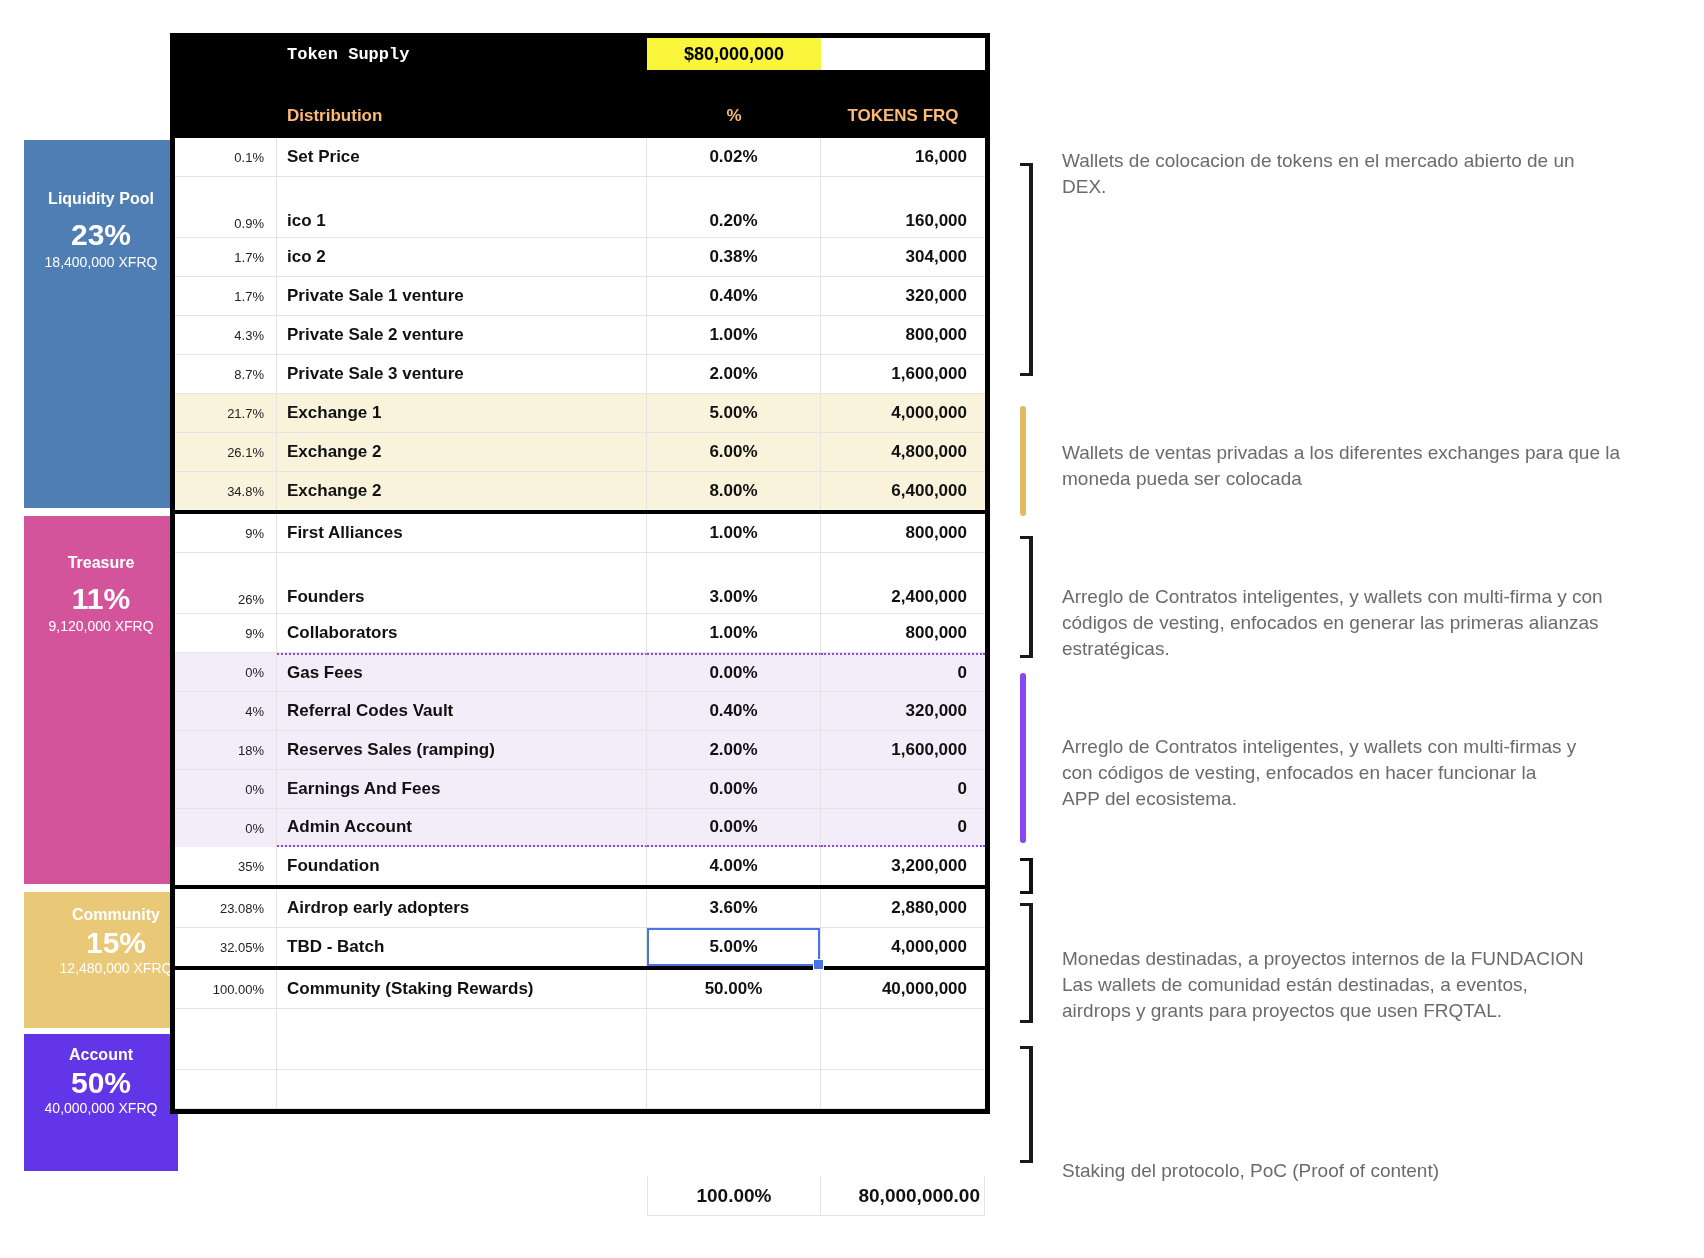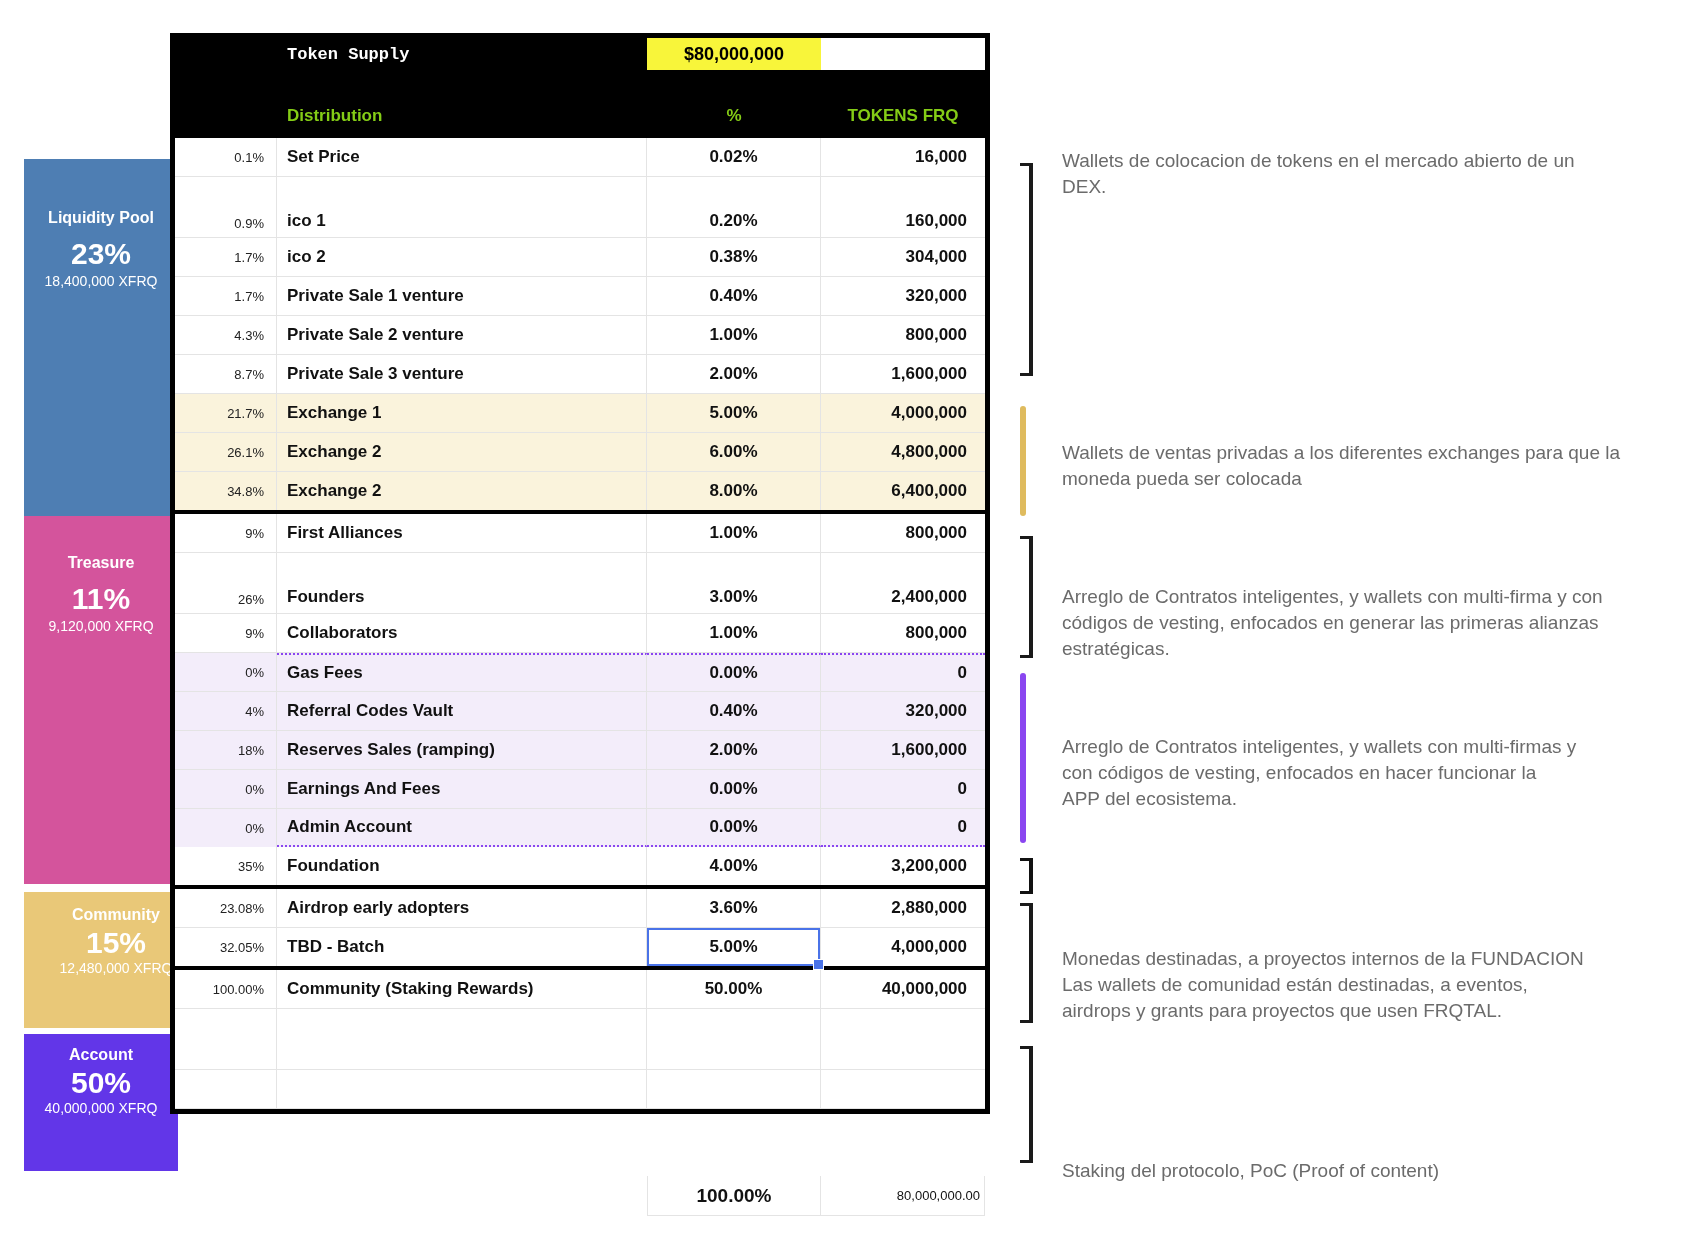--- a/index.html
+++ b/index.html
@@ -4,35 +4,35 @@
 <style>
   html,body{margin:0;padding:0;background:#fff;}
   .stage{position:relative;width:1704px;height:1258px;background:#fff;overflow:hidden;
          font-family:"Liberation Sans",sans-serif;color:#111;}
 
   
   .block{position:absolute;left:24px;width:154px;color:#fff;text-align:center;box-sizing:border-box;}
   .block .bt{font-size:16px;font-weight:700;}
   .block .bp{font-size:30px;font-weight:700;margin:10px 0 2px 0;}
   .block .bx{font-size:14px;}
-  .block.b0{top:140px;height:368px;padding-top:50px;margin-top:19px;}
+  .block.b0{top:140px;height:368px;padding-top:50px;}
   .block.b1{top:516px;height:368px;padding-top:38px;}
   .block.b2{top:892px;height:136px;padding-top:14px;}
   .block.b2 .bp,.block.b3 .bp{margin:2px 0 0 0;}
   .block.b3{top:1034px;height:137px;padding-top:12px;}
 
   
   .sheet{position:absolute;left:170px;top:33px;width:810px;border:5px solid #000;background:#fff;}
   .h1{display:flex;height:32px;}
   .h1-left{width:472px;background:#000;color:#fff;display:flex;align-items:center;}
   .h1-left span{margin-left:112px;font-size:17px;font-weight:700;font-family:Liberation Mono, monospace;}
   .h1-supply{width:174px;background:#f8f53a;color:#000;font-weight:700;font-size:18px;
              text-align:center;line-height:32px;}
   .h1-right{width:164px;background:#fff;}
-  .h2{display:flex;height:68px;background:#000;color:#84cc16;align-items:flex-end;}
+  .h2{display:flex;height:68px;background:#000;color:#fdba74;align-items:flex-end;}
   .h2 div{padding-bottom:12px;font-size:17px;font-weight:700;}
   .h2 .hc-alloc{width:102px;}
   .h2 .hc-label{width:370px;padding-left:10px;box-sizing:border-box;}
   .h2 .hc-pct{width:174px;text-align:center;}
   .h2 .hc-tok{width:164px;text-align:center;}
 
   .row{display:flex;height:38px;border-bottom:1px solid #e4e4e4;align-items:center;background:#fff;}
   .row.tall{height:60px;align-items:flex-end;}
   .row.tall .cell{padding-bottom:6px;}
   .row.section-end{border-bottom:4px solid #000;}
@@ -54,21 +54,21 @@
   .row.selected .c-pct{box-shadow:inset 0 0 0 2px #4a73e8;}
   .row.selected .c-pct::after{content:"";position:absolute;right:-4px;bottom:-4px;width:9px;height:9px;
       background:#4a73e8;border:1px solid #fff;z-index:3;}
 
   
   .totals{position:absolute;left:175px;top:1176px;display:flex;height:40px;}
   .t-spacer{width:472px;}
   .t-pct{width:174px;border:1px solid #e4e4e4;border-top:none;box-sizing:border-box;
          display:flex;align-items:center;justify-content:center;font-size:19px;font-weight:700;}
   .t-tok{width:164px;border:1px solid #e4e4e4;border-top:none;border-left:none;box-sizing:border-box;
-         display:flex;align-items:center;justify-content:flex-end;padding-right:4px;font-size:13px;font-weight:400;}
+         display:flex;align-items:center;justify-content:flex-end;padding-right:4px;font-size:19px;font-weight:700;}
 
   
   .annotations{position:absolute;left:1020px;top:8px;width:684px;height:1258px;}
   .ann{position:absolute;left:42px;color:#6b6b6b;font-size:19px;line-height:26px;}
   .ann p{margin:0;}
   .ann.a0{top:140px;width:545px;}
   .ann.a1{top:432px;width:565px;}
   .ann.a2{top:576px;width:545px;}
   .ann.a3{top:726px;width:515px;}
   .ann.a4{top:938px;width:535px;}

